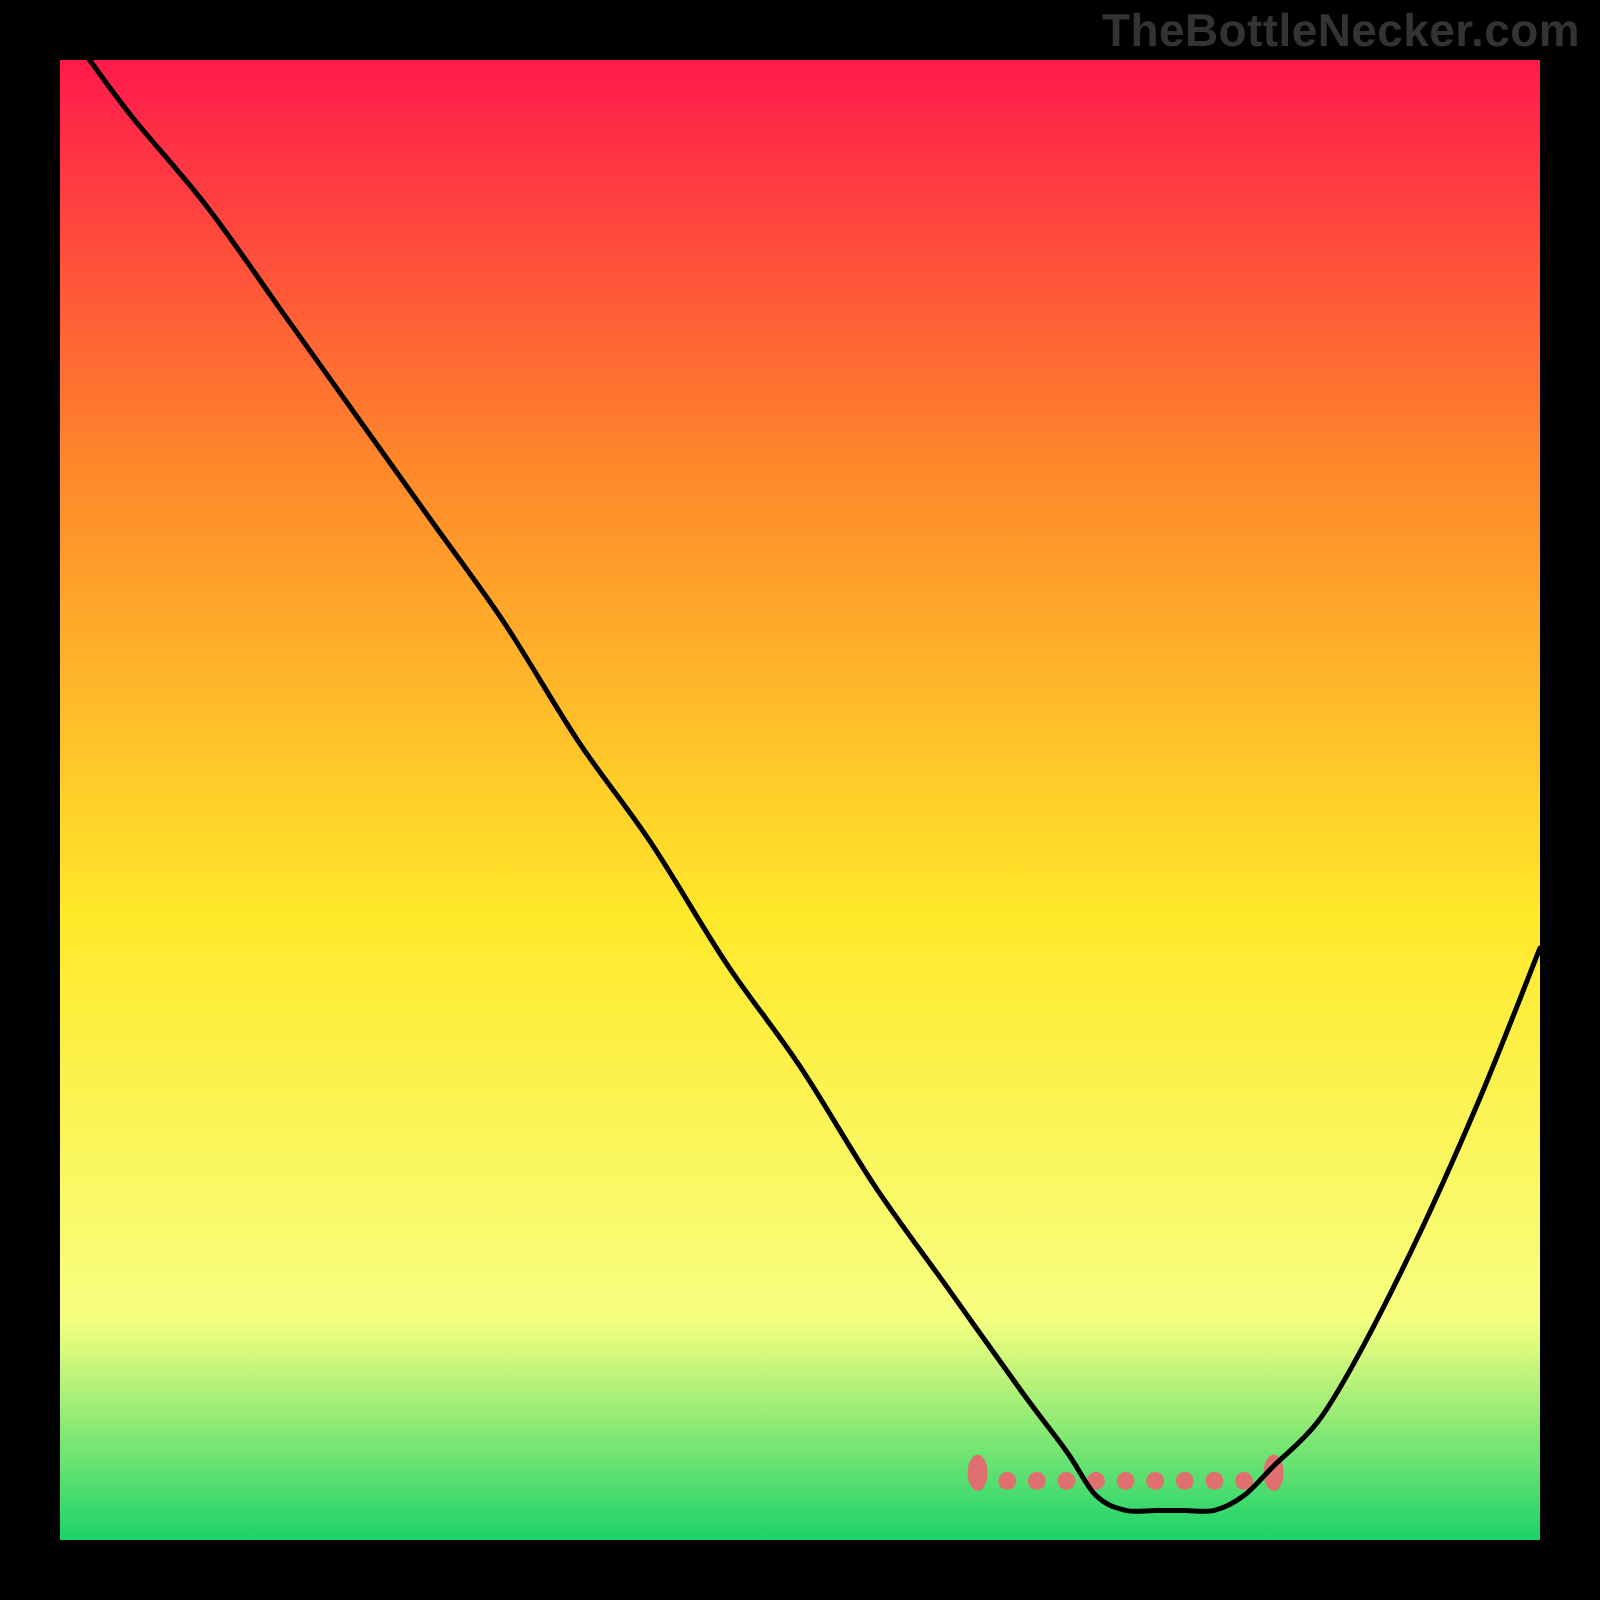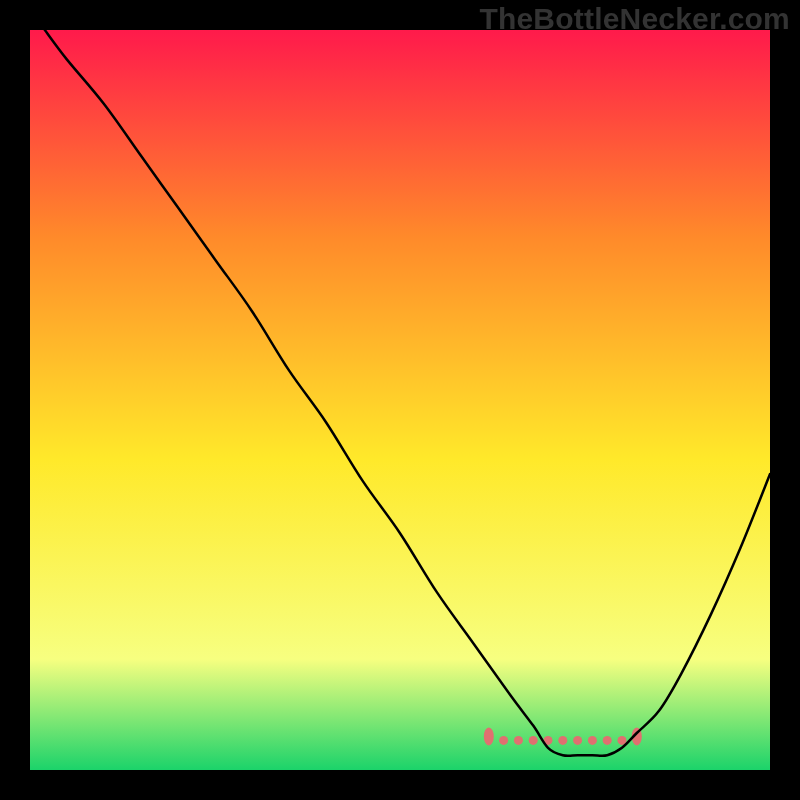--- a/index.html
+++ b/index.html
@@ -15,21 +15,21 @@
     position: relative;
     width: 800px;
     height: 800px;
     background: #000;
   }
   .attribution {
     position: absolute;
     top: 2px;
     right: 10px;
     color: #333;
-    font-size: 30px;
+    font-size: 23px;
     font-weight: bold;
     letter-spacing: 0.2px;
     margin-left: 16px;
   }
   .plot {
     position: absolute;
     left: 30px;
     top: 30px;
     width: 740px;
     height: 740px;

